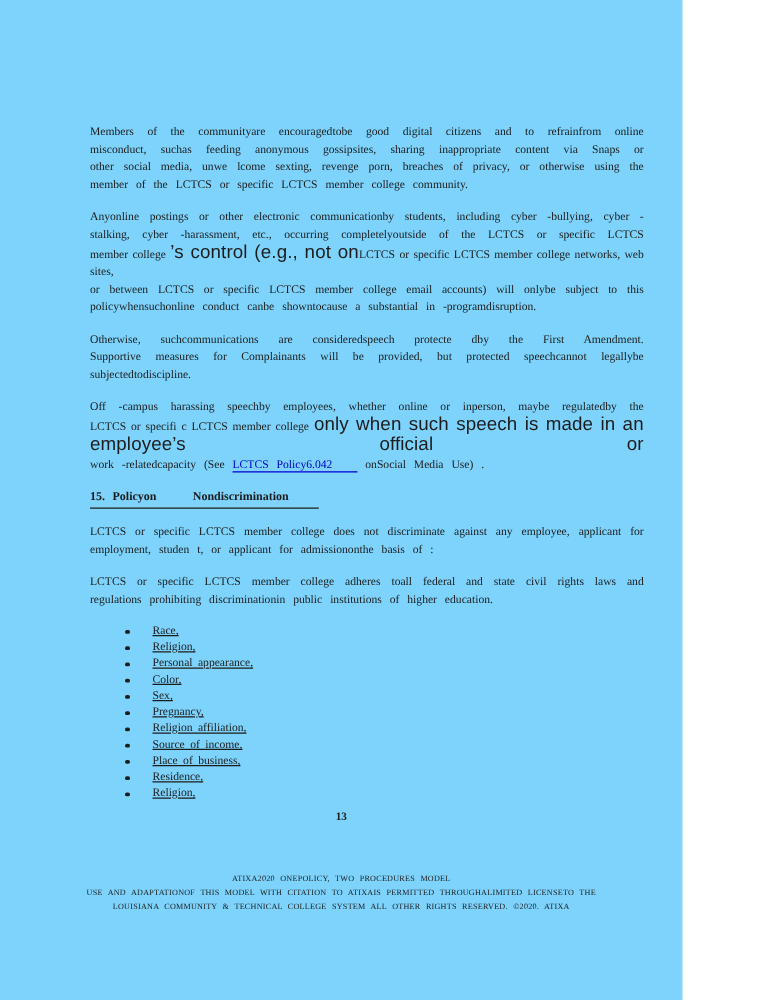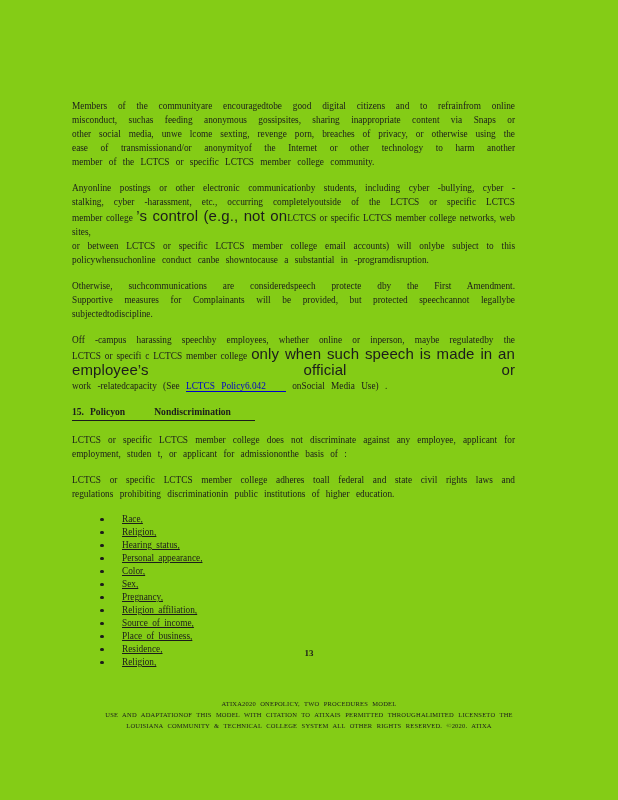--- a/index.html
+++ b/index.html
@@ -1,19 +1,19 @@
 <!DOCTYPE html>
 <html><head>
 <meta charset="utf-8">
 <style>
   html,body { margin:0; padding:0; background:#ffffff; }
   .page {
     position:relative;
-    width:618px; height:800px;
-    background:#84cc16;
+    width:546px; height:800px;
+    background:#7dd3fc;
     font-family:"Liberation Serif", serif;
     color:#1c1c1c;
     overflow:hidden;
   }
   .content {
     position:absolute; left:72px; top:99px; width:443px;
   }
   .para { margin:0 0 12px 0; }
   .bline {
     font-size:9.3px; line-height:14px;
@@ -72,21 +72,20 @@
 </head>
 <body>
 
 <div class="page">
   <div class="content">
 
     <div class="para">
       <div class="bline">Members of the communityare encouragedtobe good digital citizens and to refrainfrom online</div>
       <div class="bline">misconduct, suchas feeding anonymous gossipsites, sharing inappropriate content via Snaps or</div>
       <div class="bline">other social media, unwe lcome sexting, revenge porn, breaches of privacy, or otherwise using the</div>
-      <div class="bline">ease of transmissionand/or anonymityof the Internet or other technology to harm another</div>
       <div class="bline last">member of the LCTCS or specific LCTCS member college community.</div>
     </div>
 
     <div class="para">
       <div class="bline">Anyonline postings or other electronic communicationby students, including cyber -bullying, cyber -</div>
       <div class="bline">stalking, cyber -harassment, etc., occurring completelyoutside of the LCTCS or specific LCTCS</div>
       <div class="bline"><span>member college </span><span class="alt">’s control (e.g., not on</span><span>LCTCS or specific LCTCS member college networks, web sites,</span></div>
       <div class="bline">or between LCTCS or specific LCTCS member college email accounts) will onlybe subject to this</div>
       <div class="bline last">policywhensuchonline conduct canbe showntocause a substantial in -programdisruption.</div>
     </div>
@@ -113,21 +112,20 @@
     </div>
 
     <div class="para">
       <div class="bline">LCTCS or specific LCTCS member college adheres toall federal and state civil rights laws and</div>
       <div class="bline last">regulations prohibiting discriminationin public institutions of higher education.</div>
     </div>
 
     <ul class="bullets">
       <li><span class="dot"></span><span>Race,</span></li>
       <li><span class="dot"></span><span>Religion,</span></li>
-      <li><span class="dot"></span><span>Hearing status,</span></li>
       <li><span class="dot"></span><span>Personal appearance,</span></li>
       <li><span class="dot"></span><span>Color,</span></li>
       <li><span class="dot"></span><span>Sex,</span></li>
       <li><span class="dot"></span><span>Pregnancy,</span></li>
       <li><span class="dot"></span><span>Religion affiliation,</span></li>
       <li><span class="dot"></span><span>Source of income,</span></li>
       <li><span class="dot"></span><span>Place of business,</span></li>
       <li><span class="dot"></span><span>Residence,</span></li>
       <li><span class="dot"></span><span>Religion,</span></li>
     </ul>

